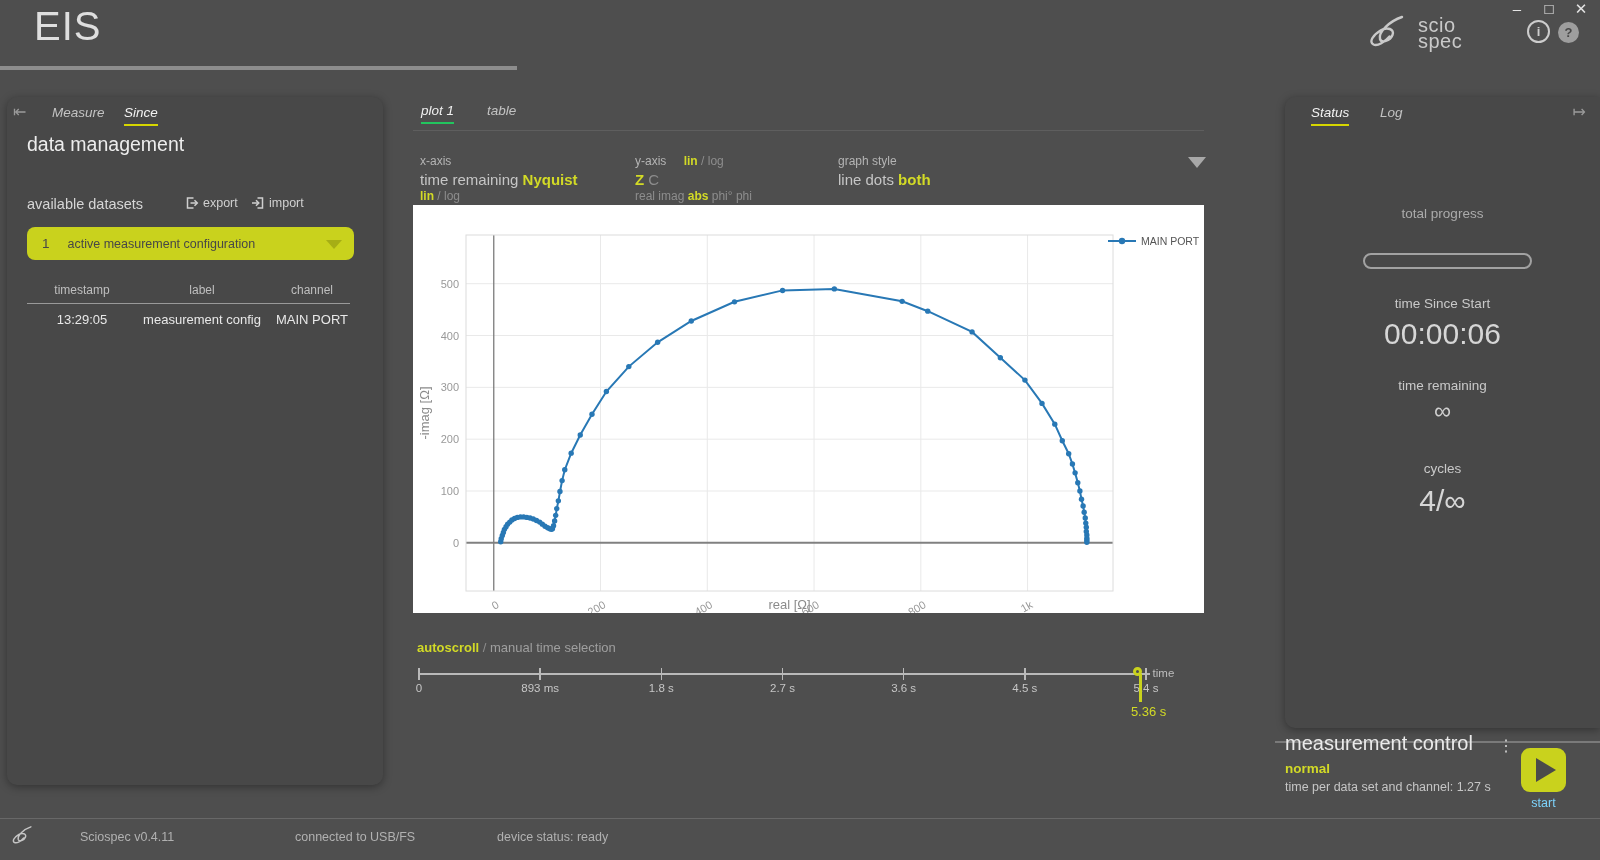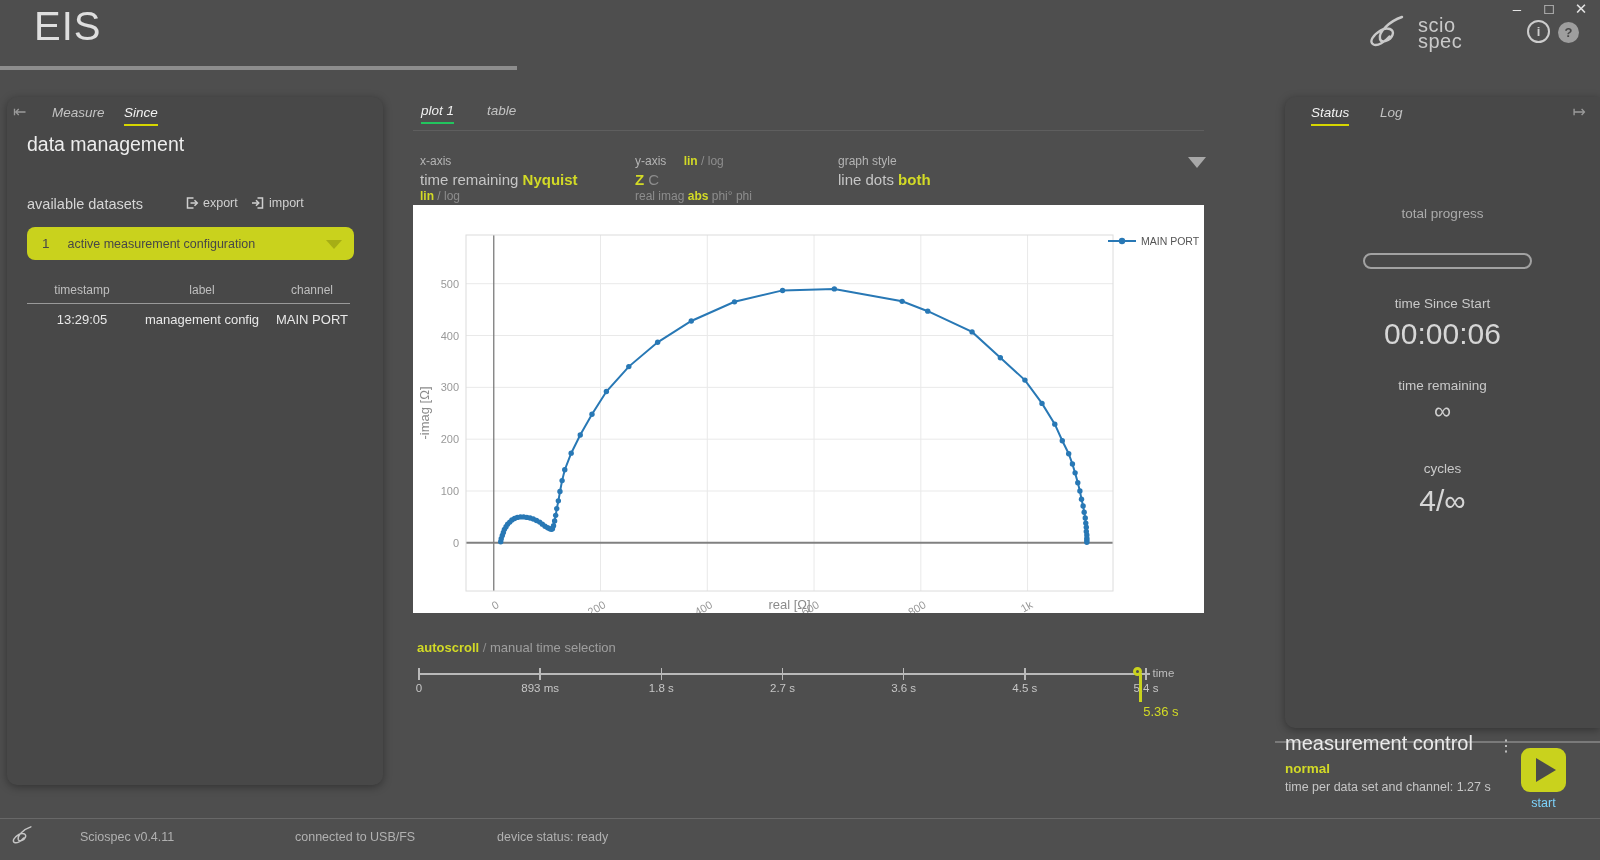--- a/index.html
+++ b/index.html
@@ -64,21 +64,21 @@
 
   
   .autoscroll-row { left:417px; top:640px; font-size:13px; }
   .slider { left:413px; top:660px; width:791px; height:66px; }
   .slider .track { position:absolute; left:6px; top:13px; width:731px; height:2px; background:#b9b9b9; }
   .slider .tick { position:absolute; top:8px; width:1.5px; height:12px; background:#b9b9b9; }
   .slider .tick-label { position:absolute; top:22px; width:80px; text-align:center; font-size:11.5px; color:#c6c6c6; }
   .slider .handle { position:absolute; top:7px; width:9px; height:9px; border:3px solid #c9d21d; border-radius:50%; background:transparent; cursor:pointer; }
   .slider .vline { position:absolute; top:14px; width:2.5px; height:28px; background:#c9d21d; }
   .slider .time-label { position:absolute; top:7px; font-size:11.5px; color:#bdbdbd; }
-  .slider .current { position:absolute; top:44px; width:60px; text-align:right; font-size:13px; color:#d2da26; }
+  .slider .current { position:absolute; top:44px; width:60px; text-align:center; font-size:13px; color:#d2da26; }
 
   
   .rp-center { position:absolute; left:0; width:315px; text-align:center; }
   .rp-label { font-size:13.5px; color:#ababab; }
   .rp-label2 { font-size:13.5px; color:#c9c9c9; }
   .rp-big { font-size:30px; color:#d6d6d6; }
   .progress-bar { left:78px; top:156px; width:169px; height:16px; border:2px solid #a2a2a2; border-radius:9px; background:transparent; }
 
   
   .mc-divider { left:1275px; top:741px; width:325px; height:2px; background:#7a7a7a; }
@@ -152,21 +152,21 @@
       <span class="caret"></span>
     </div>
 
     <div class="abs th" style="left:20px; top:186px; width:110px;">timestamp</div>
     <div class="abs th" style="left:130px; top:186px; width:130px;">label</div>
     <div class="abs th" style="left:255px; top:186px; width:100px;">channel</div>
     <div class="abs table-divider"></div>
 
     <div>
       <div class="abs td" style="left:20px; top:215px; width:110px;">13:29:05</div>
-      <div class="abs td" style="left:130px; top:215px; width:130px;">management config</div>
+      <div class="abs td" style="left:130px; top:215px; width:130px;">measurement config</div>
       <div class="abs td" style="left:255px; top:215px; width:100px;">MAIN PORT</div>
     </div>
   </div>
 
   <div class="abs tab active-gray" style="left:421px; top:103px;">plot 1</div>
   <div class="abs tab" style="left:487px; top:103px;">table</div>
   <div class="abs" style="left:413px; top:130px; width:791px; height:1px; background:#5e5e5e;"></div>
 
   <div class="abs ctrl-col" style="left:420px; top:152px;">
     <div class="row1 lbl">x-axis</div>

